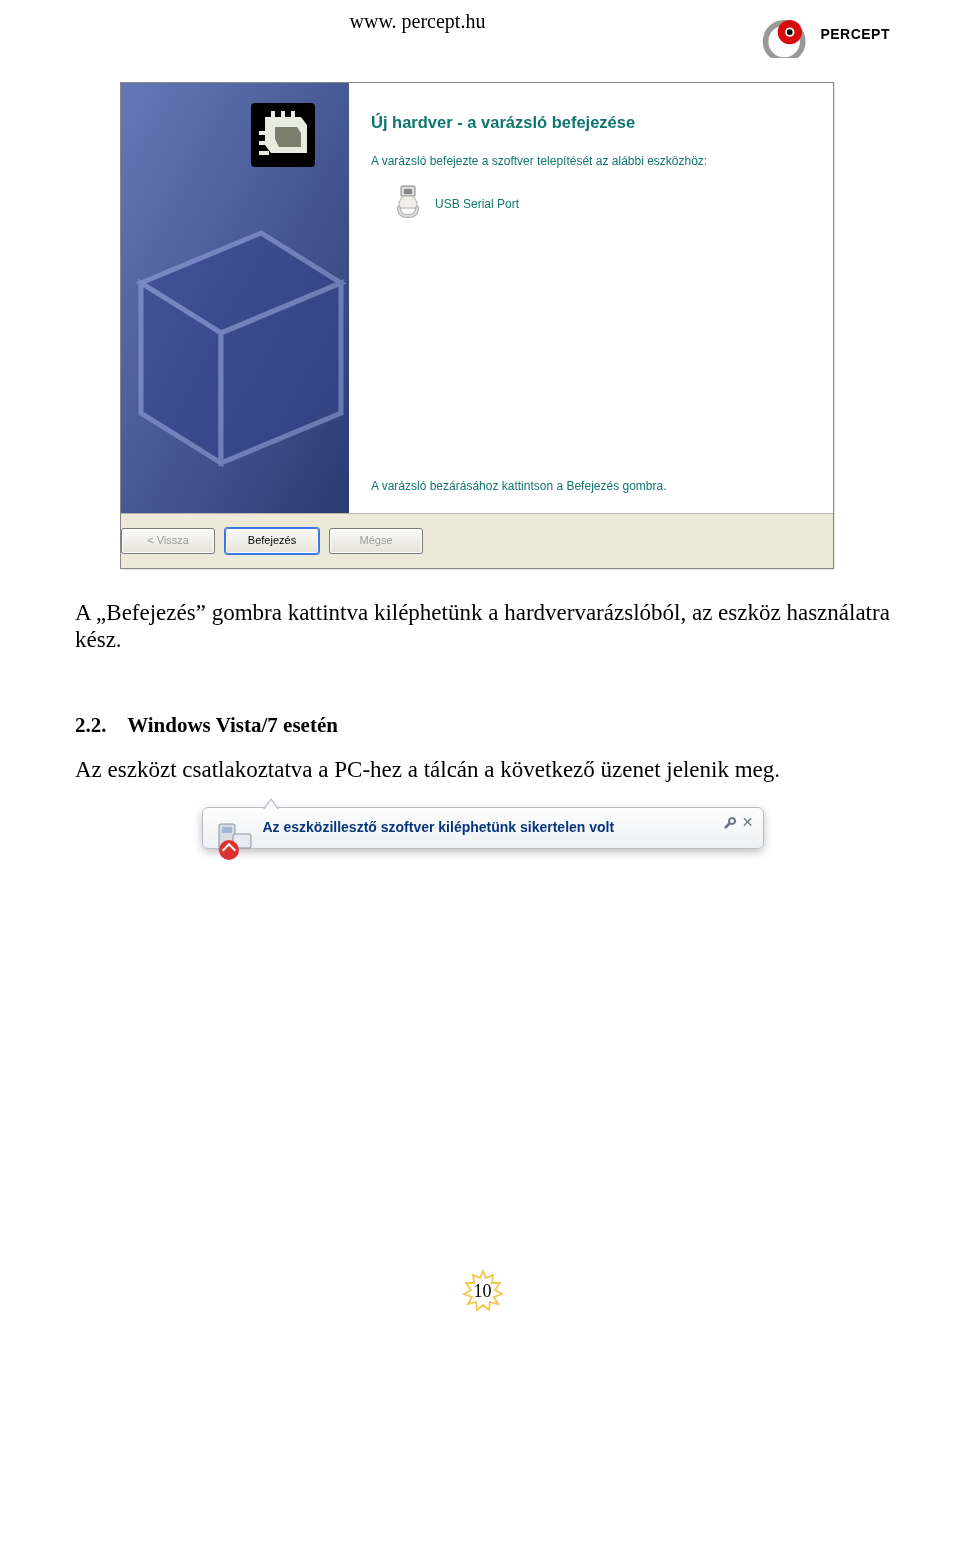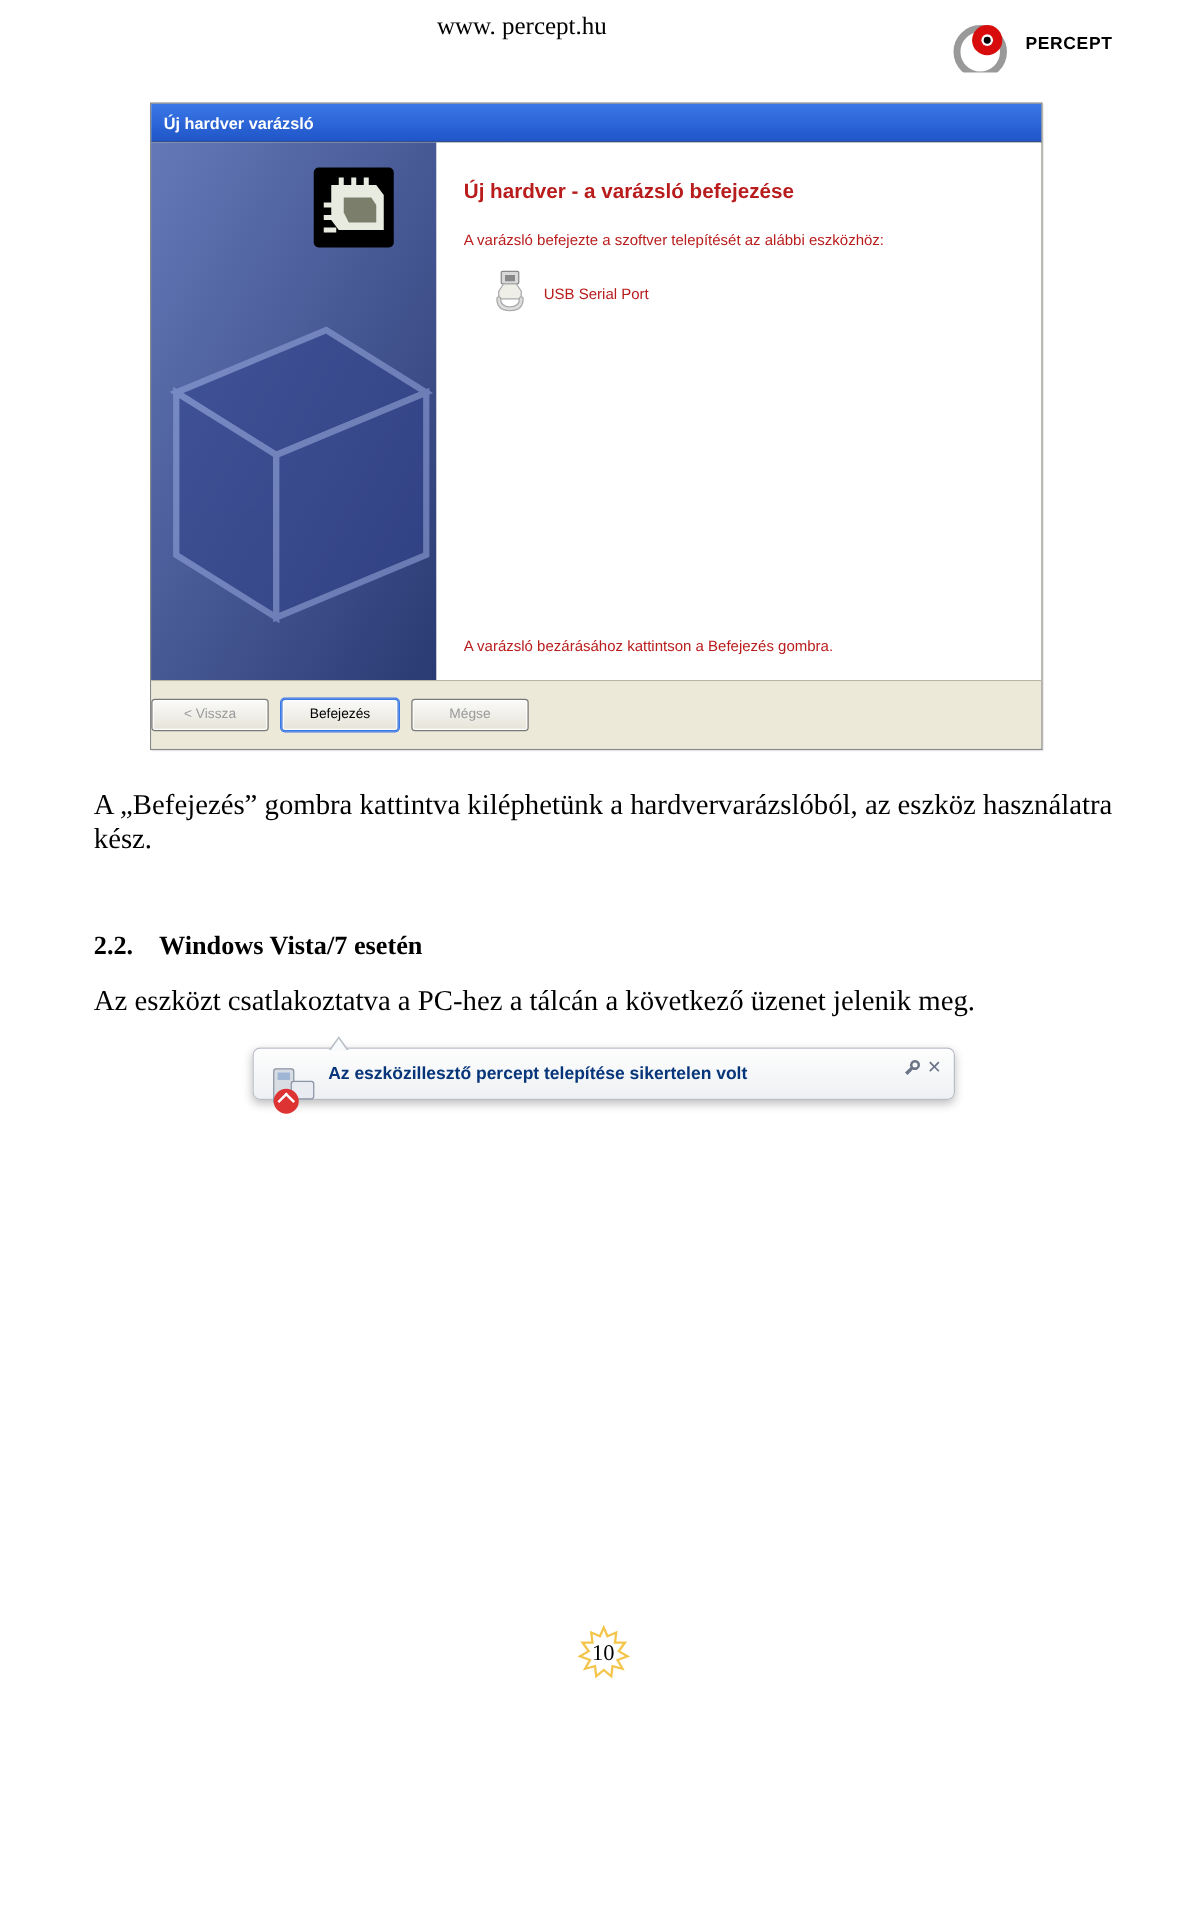--- a/index.html
+++ b/index.html
@@ -59,21 +59,21 @@
   }
   .wiz-left {
     width: 228px;
     background: linear-gradient(135deg, #4b63a6 0%, #2f3f78 60%, #1d2752 100%);
     position: relative;
     overflow: hidden;
   }
   .wiz-right {
     flex: 1;
     padding: 24px 28px 10px 22px;
-    color: #b91c1c;
+    color: #0f766e;
     display: flex;
     flex-direction: column;
   }
   .wiz-heading {
     font-size: 16.5px;
     font-weight: bold;
     margin: 6px 0 22px 0;
     font-family: Tahoma, sans-serif;
   }
   .wiz-text { font-size: 12px; margin-bottom: 16px; }
@@ -169,23 +169,20 @@
           <circle cx="32" cy="22" r="13" fill="#d80c0c"></circle>
           <circle cx="32" cy="22" r="5" fill="#fff"></circle>
           <circle cx="32" cy="22" r="3" fill="#000"></circle>
         </svg>
         <span class="logo-text">PERCEPT</span>
       </div>
     </div>
   </div>
 
   <div class="wizard">
-    <div class="wiz-titlebar">
-      <span>Új hardver varázsló</span>
-    </div>
     <div class="wiz-body">
       <div class="wiz-left">
         <svg width="228" height="430" viewBox="0 0 228 430">
           <defs>
             <linearGradient id="gbox" x1="0" y1="0" x2="1" y2="1">
               <stop offset="0" stop-color="#6478b8"></stop>
               <stop offset="1" stop-color="#2a3a72"></stop>
             </linearGradient>
           </defs>
           <rect x="0" y="0" width="228" height="430" fill="url(#gbox)"></rect>
@@ -255,21 +252,21 @@
           <rect x="11" y="25" width="10" height="2" transform="rotate(45 16 30)" fill="#fff"></rect>
           <rect x="11" y="25" width="10" height="2" transform="rotate(-45 16 30)" fill="#fff"></rect>
         </svg>
       </div>
       <div class="wrench">
         <svg width="14" height="14" viewBox="0 0 14 14">
             <path d="M9 1a4 4 0 0 0-3.6 5.7L1 11l2 2 4.3-4.4A4 4 0 1 0 9 1zm0 2a2 2 0 1 1 0 4 2 2 0 0 1 0-4z" fill="#6a7486"></path>
           </svg>
       </div>
       <div class="close">✕</div>
-      <h4>Az eszközillesztő percept telepítése sikertelen volt</h4>
+      <h4>Az eszközillesztő szoftver kiléphetünk sikertelen volt</h4>
     </div>
   </div>
 
   <div class="page-num-wrap">
     <div class="page-num">
       <svg viewBox="0 0 44 44">
         <g fill="none" stroke="#f3c54a" stroke-width="1.8">
           <polygon points="22,2 25,9 32,6 31,14 39,14 34,21 41,25 33,28 37,35 29,33 28,41 22,36 16,41 15,33 7,35 11,28 3,25 10,21 5,14 13,14 12,6 19,9"></polygon>
         </g>
       </svg>

